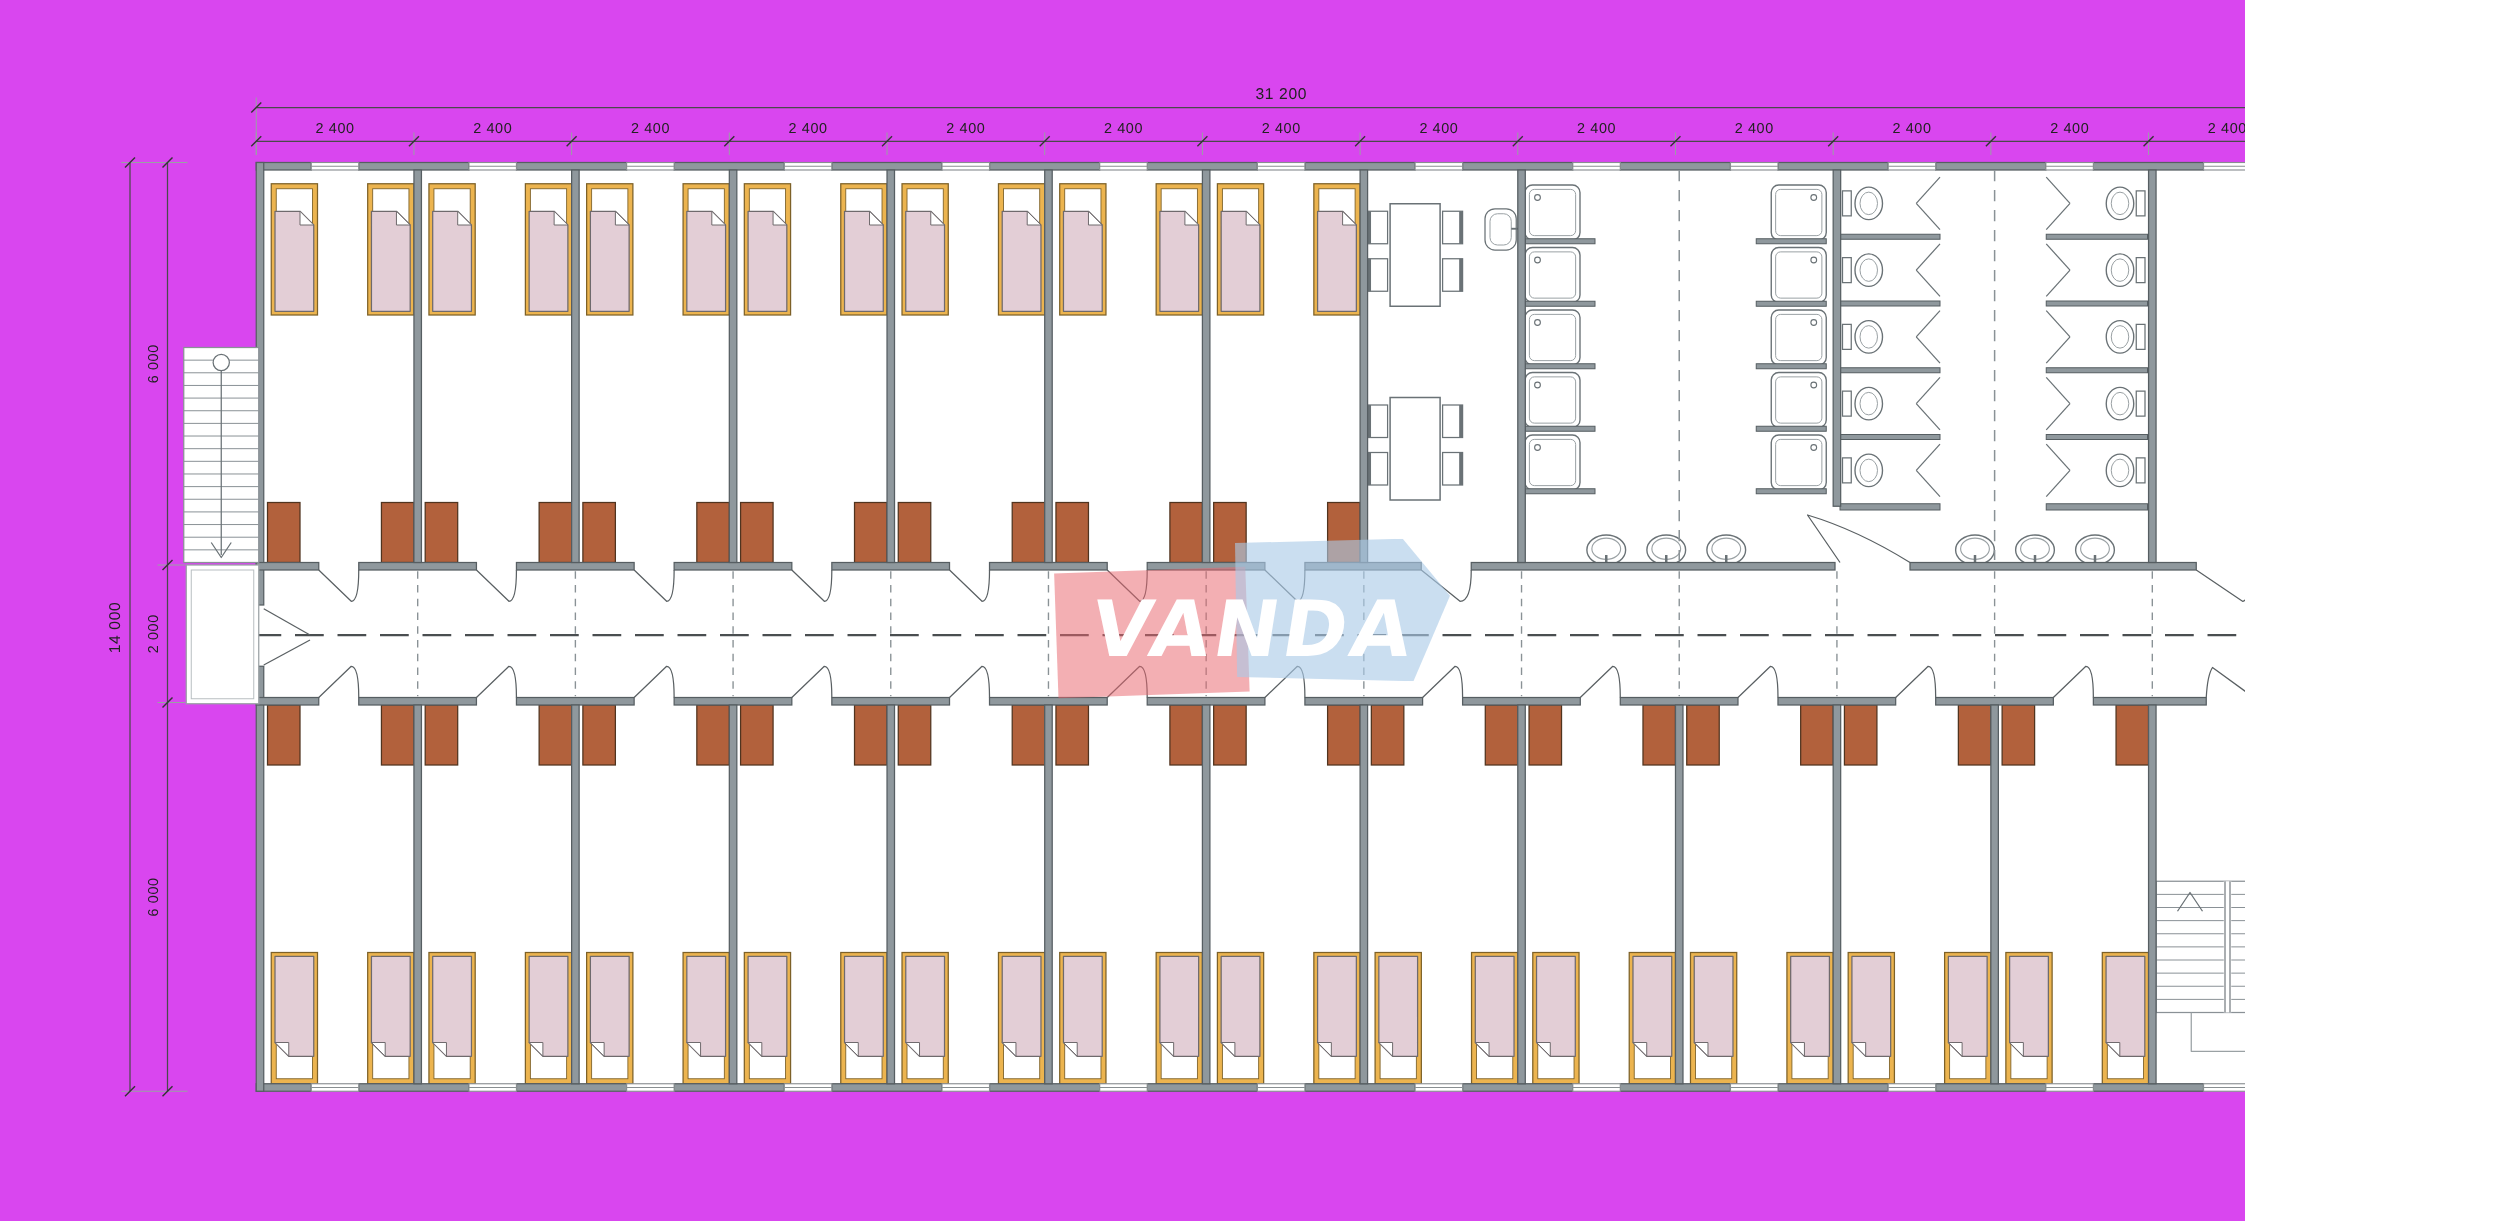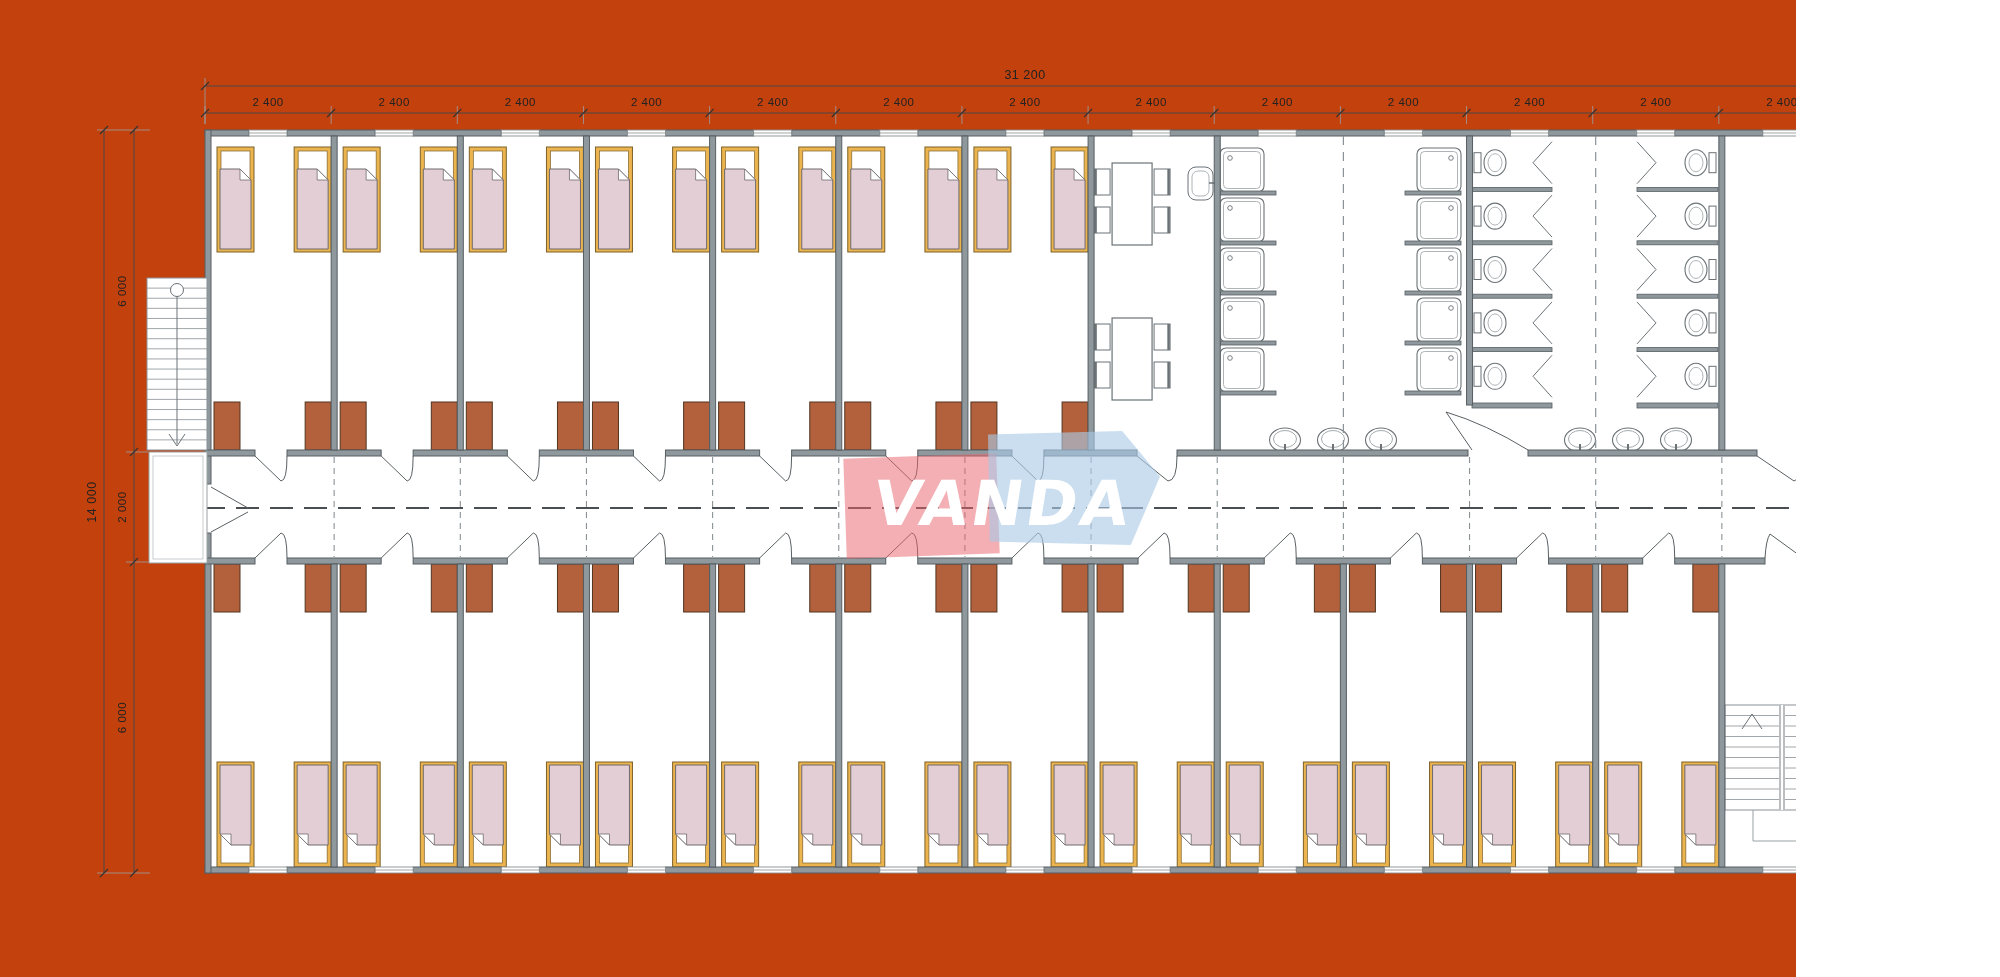--- a/index.html
+++ b/index.html
@@ -1,16 +1,16 @@
 <!DOCTYPE html>
 <html><head>
 <meta charset="utf-8">
 <style>
   html,body{margin:0;padding:0;background:#ffffff;}
-  .canvas{position:relative;width:1796px;height:977px;background:#c2410c;overflow:hidden;
+  .canvas{position:relative;width:1796px;height:977px;background:#d946ef;overflow:hidden;
           font-family:"Liberation Sans",sans-serif;}
   svg text{font-family:"Liberation Sans",sans-serif;}
   .logo{position:absolute;left:0;top:0;width:100%;height:100%;pointer-events:none;}
   .logo div{position:absolute;}
   .logo-red{left:845px;top:456px;width:153px;height:100px;opacity:.52;transform:rotate(-2deg);}
   .logo-blue{left:988px;top:431px;width:172px;height:114px;opacity:.62;
              clip-path:polygon(0% 3%,78% 0%,100% 40%,83% 100%,1% 97%);}
   .logo-text{left:855px;top:449px;width:296px;height:108px;display:flex;align-items:center;
              justify-content:center;font-weight:bold;font-size:62px;letter-spacing:3px;
              transform:skewX(-9deg);color:rgba(255,255,255,0.93);

